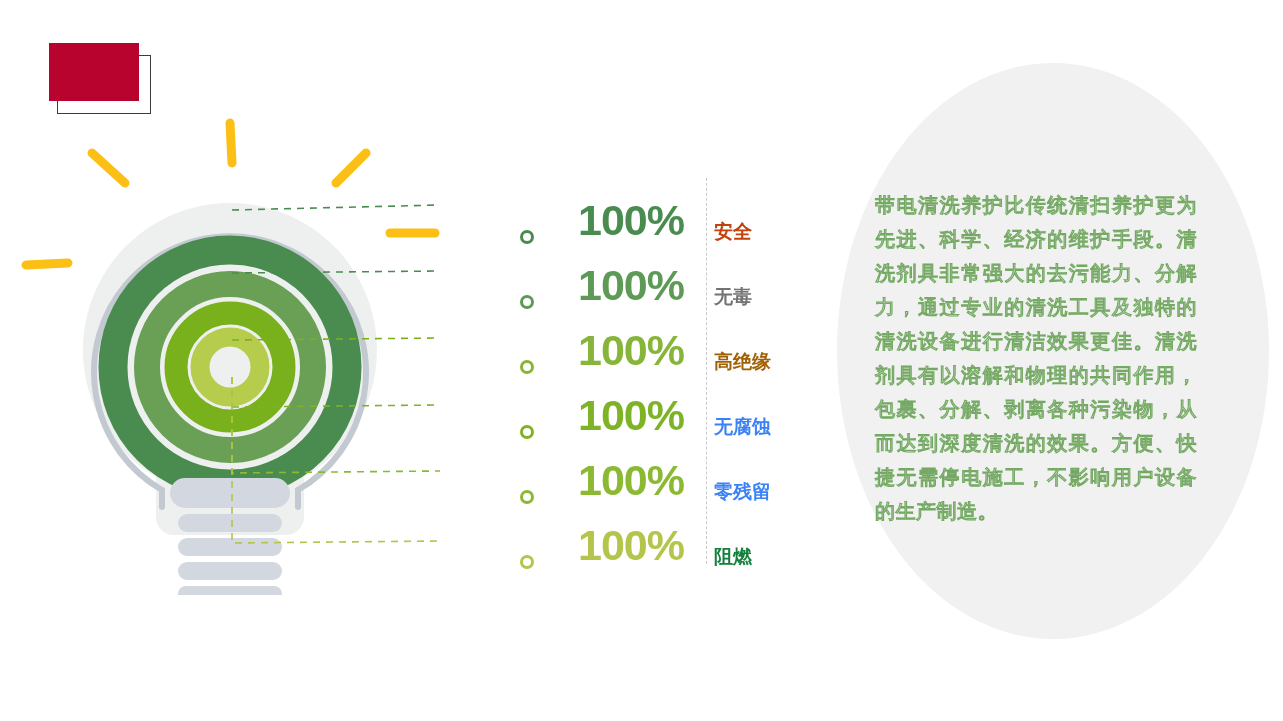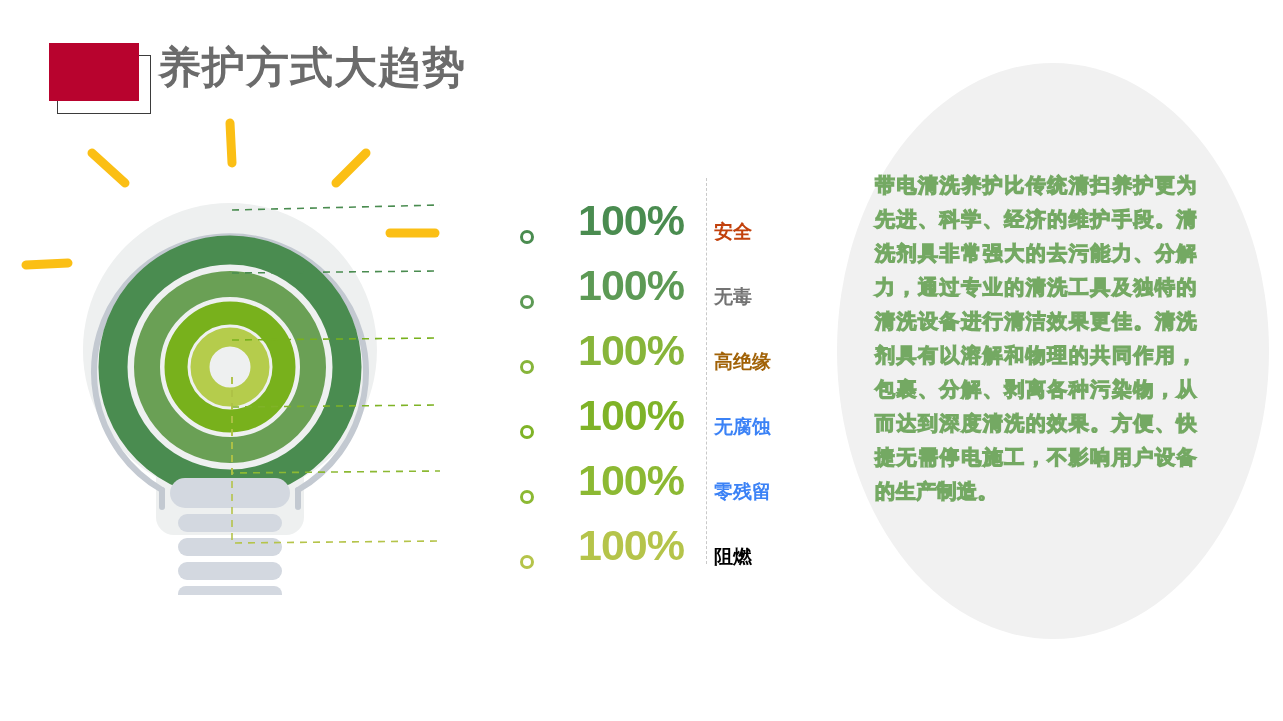--- a/index.html
+++ b/index.html
@@ -103,38 +103,37 @@
   
   #info-panel {
     position: absolute;
     left: 837px; top: 63px;
     width: 432px; height: 576px;
     background: #f1f1f1;
     border-radius: 216px / 288px;
   }
   #info-paragraph {
     position: absolute;
-    left: 875px; top: 168px;
+    left: 875px; top: 188px;
     width: 322px;
     font-size: 20px;
-    font-weight: bold;
+    font-weight: normal;
     line-height: 34px;
     letter-spacing: 0.5px;
     text-align: justify;
     color: #f1f1f1;
     -webkit-text-stroke: 1.2px #74a963;
   }
 </style>
 </head>
 <body>
 
 <div id="title-block">
   <div id="title-outline-box"></div>
   <div id="title-red-box"></div>
-  <div id="title-text">养护方式大趋势</div>
 </div>
 
 <div id="bulb-figure">
   <svg width="430" height="500" viewBox="0 0 430 500" xmlns="http://www.w3.org/2000/svg">
 
     <g>
       <path d="M 220 108
                A 147 147 0 1 1 219.9 108
                Z" fill="#eef0f0"></path>
       <rect x="146" y="300" width="148" height="140" rx="18" fill="#eef0f0"></rect>
@@ -204,19 +203,19 @@
       <span class="stat-label" style="color: #3b82f6;">无腐蚀</span>
     </div>
     <div class="stat-row" style="top: 270px;">
       <span class="stat-marker" style="border-color: rgb(140, 185, 51);"></span>
       <span class="stat-value" style="color: rgb(140, 185, 51);">100%</span>
       <span class="stat-label" style="color: #3b82f6;">零残留</span>
     </div>
     <div class="stat-row" style="top: 335px;">
       <span class="stat-marker" style="border-color: rgb(181, 196, 74);"></span>
       <span class="stat-value" style="color: rgb(181, 196, 74);">100%</span>
-      <span class="stat-label" style="color: #000000;">阻燃</span>
+      <span class="stat-label" style="color: #15803d;">阻燃</span>
     </div>
   </div>
 <div id="stats-divider"></div>
 
 <div id="info-panel"></div>
 <div id="info-paragraph">带电清洗养护比传统清扫养护更为先进、科学、经济的维护手段。清洗剂具非常强大的去污能力、分解力，通过专业的清洗工具及独特的清洗设备进行清洁效果更佳。清洗剂具有以溶解和物理的共同作用，包裹、分解、剥离各种污染物，从而达到深度清洗的效果。方便、快捷无需停电施工，不影响用户设备的生产制造。</div>
 
 </body></html>

